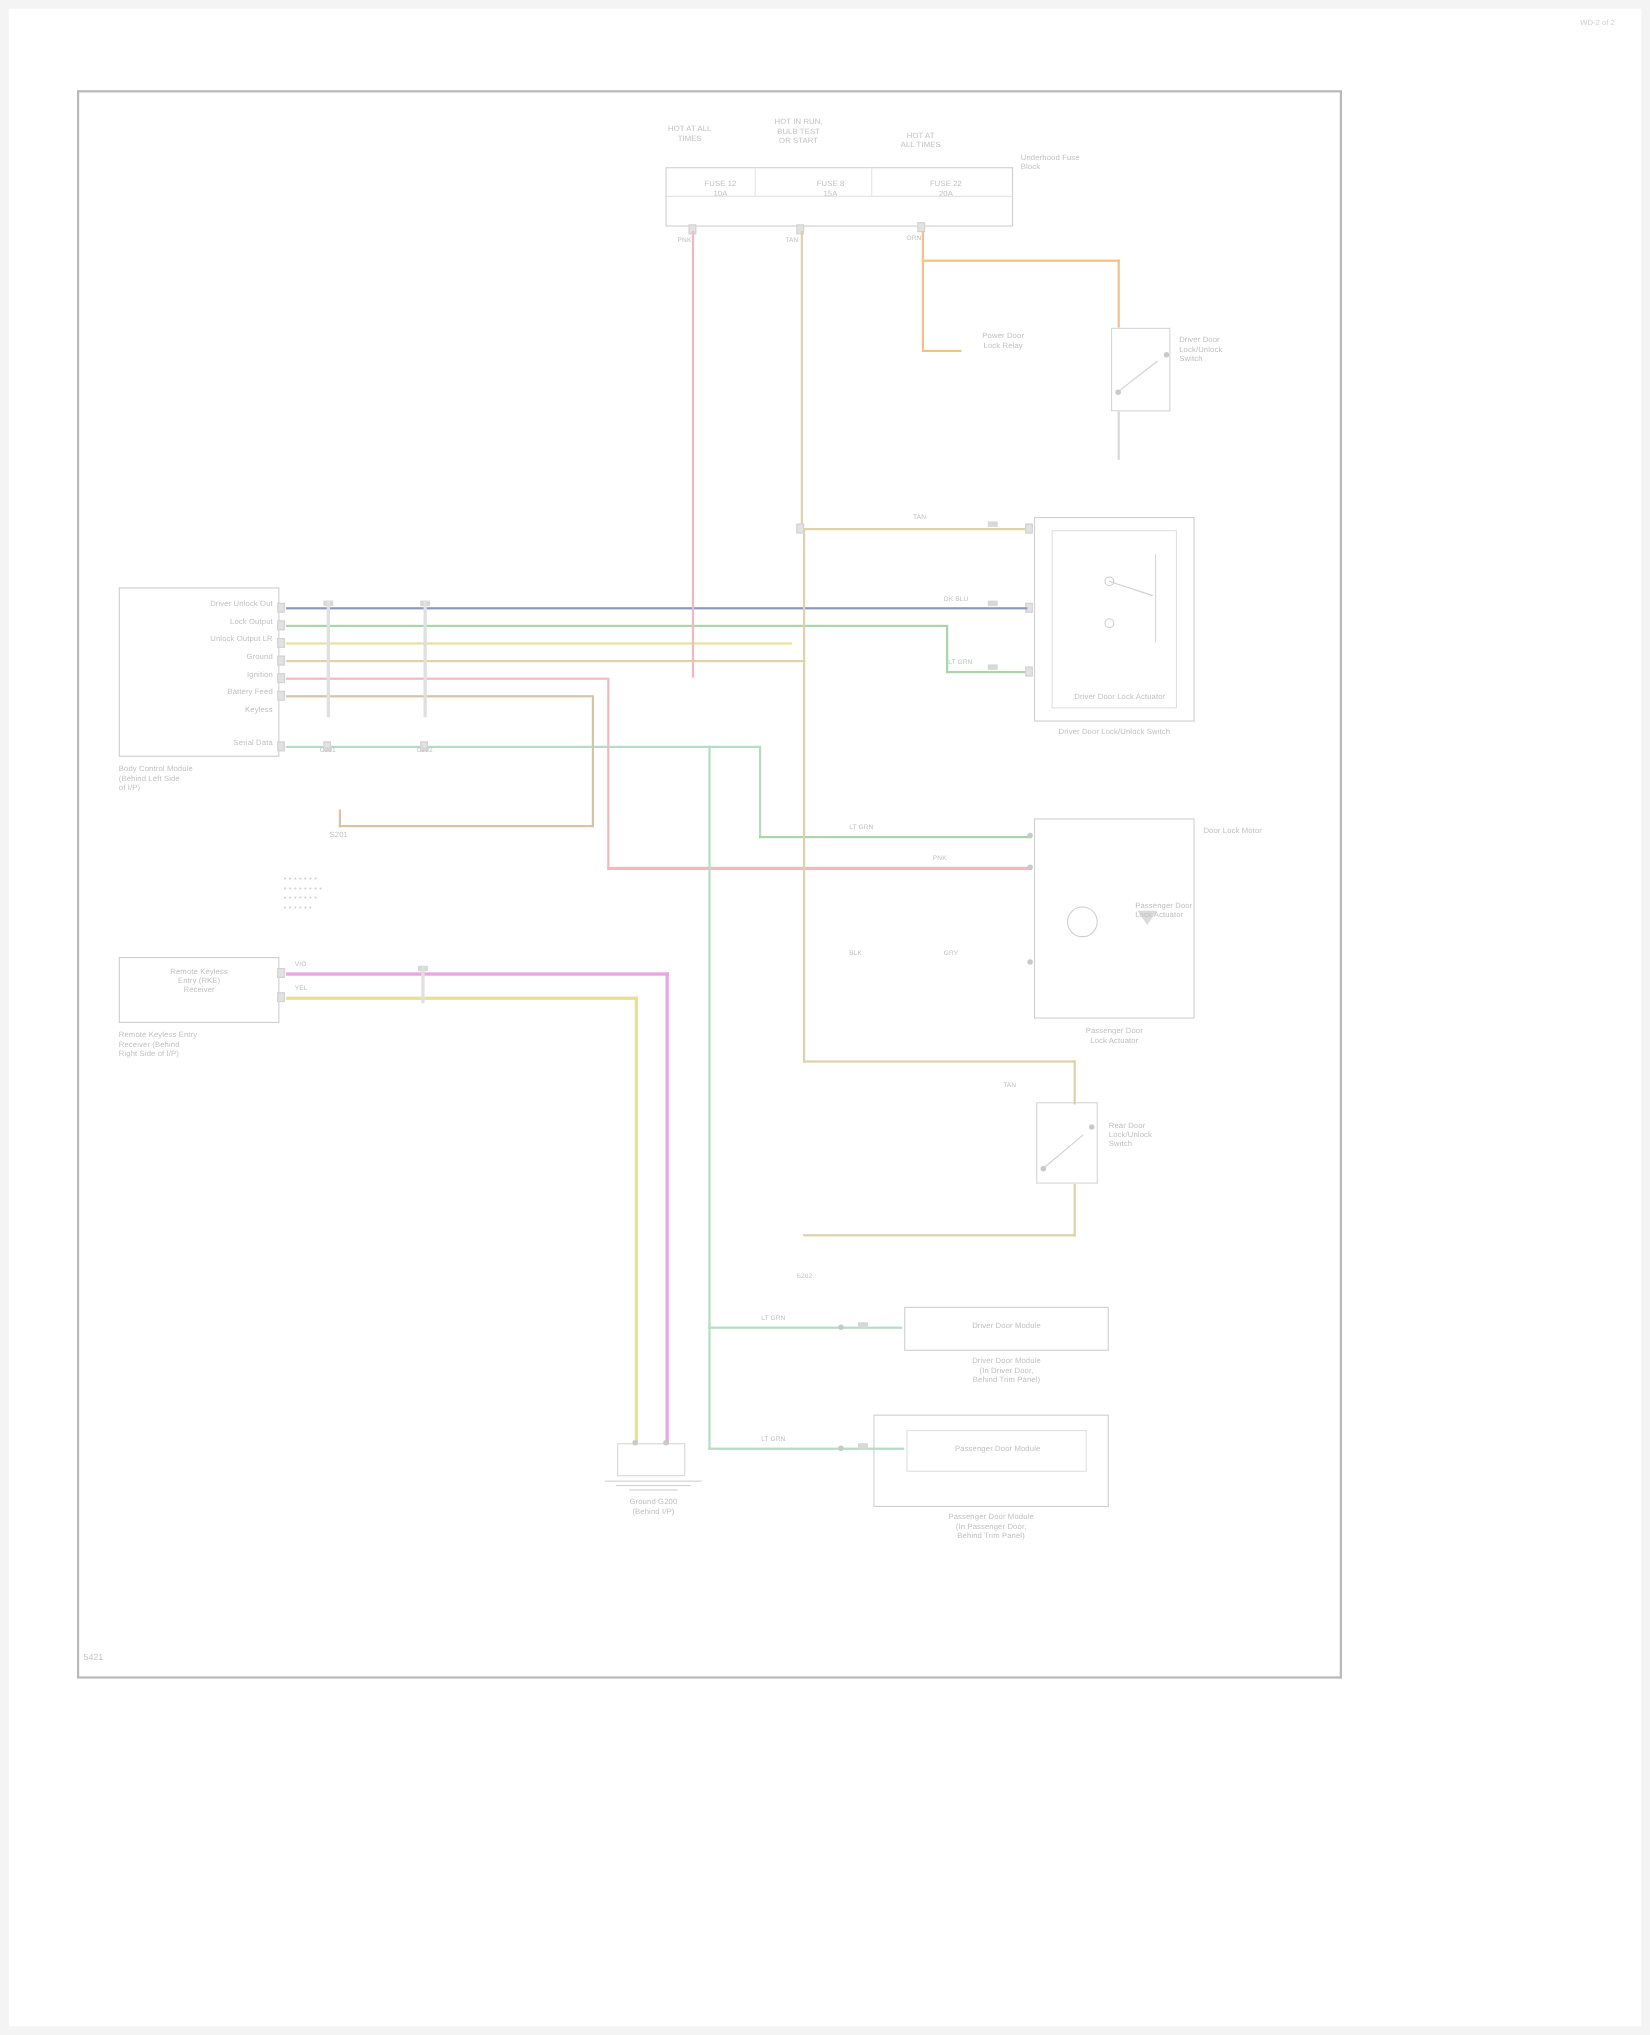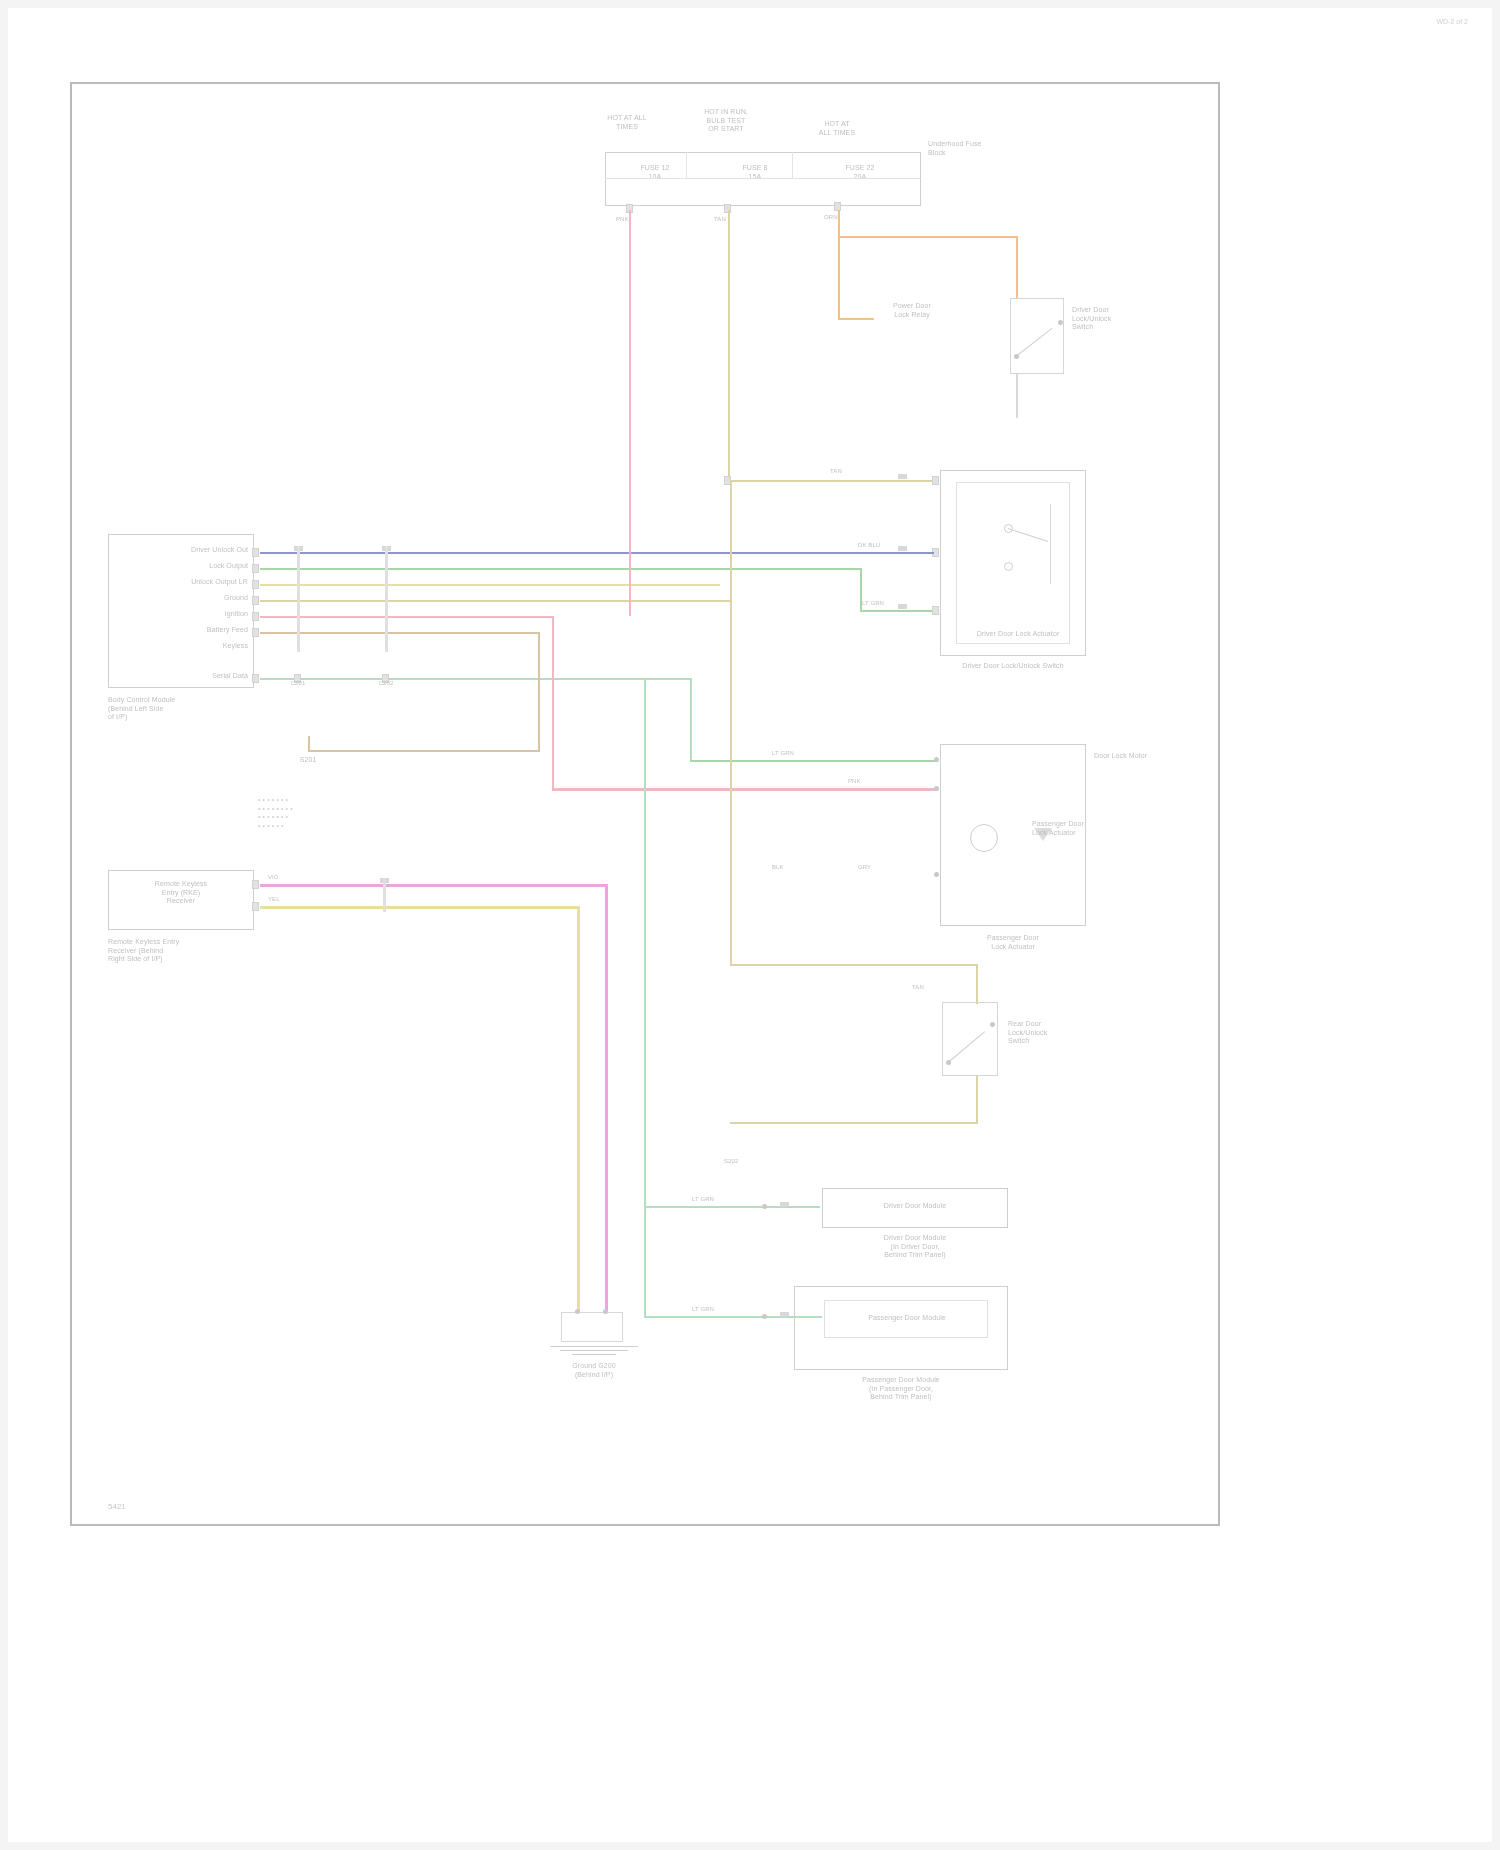--- a/index.html
+++ b/index.html
@@ -321,16 +321,16 @@
       <div class="conn" style="left:708px;top:1118px;"></div>
       <div class="conn" style="left:708px;top:1228px;"></div>
       <div class="node" style="left:690px;top:1120px;"></div>
       <div class="node" style="left:690px;top:1230px;"></div>
 
       <div class="wire v" style="left:557px;top:126px;height:406px;background:#f2b8c2;"></div>
 
       <div class="wire v" style="left:656px;top:126px;height:270px;background:#ded3a8;"></div>
       <div class="pin" style="left:652px;top:392px;"></div>
 
-      <div class="corner-code" style="left:4px;top:1418px;margin-left:32px;">5421</div>
+      <div class="corner-code" style="left:4px;top:1418px;">5421</div>
     </div>
   </div>
 </div>
 
 </body></html>

